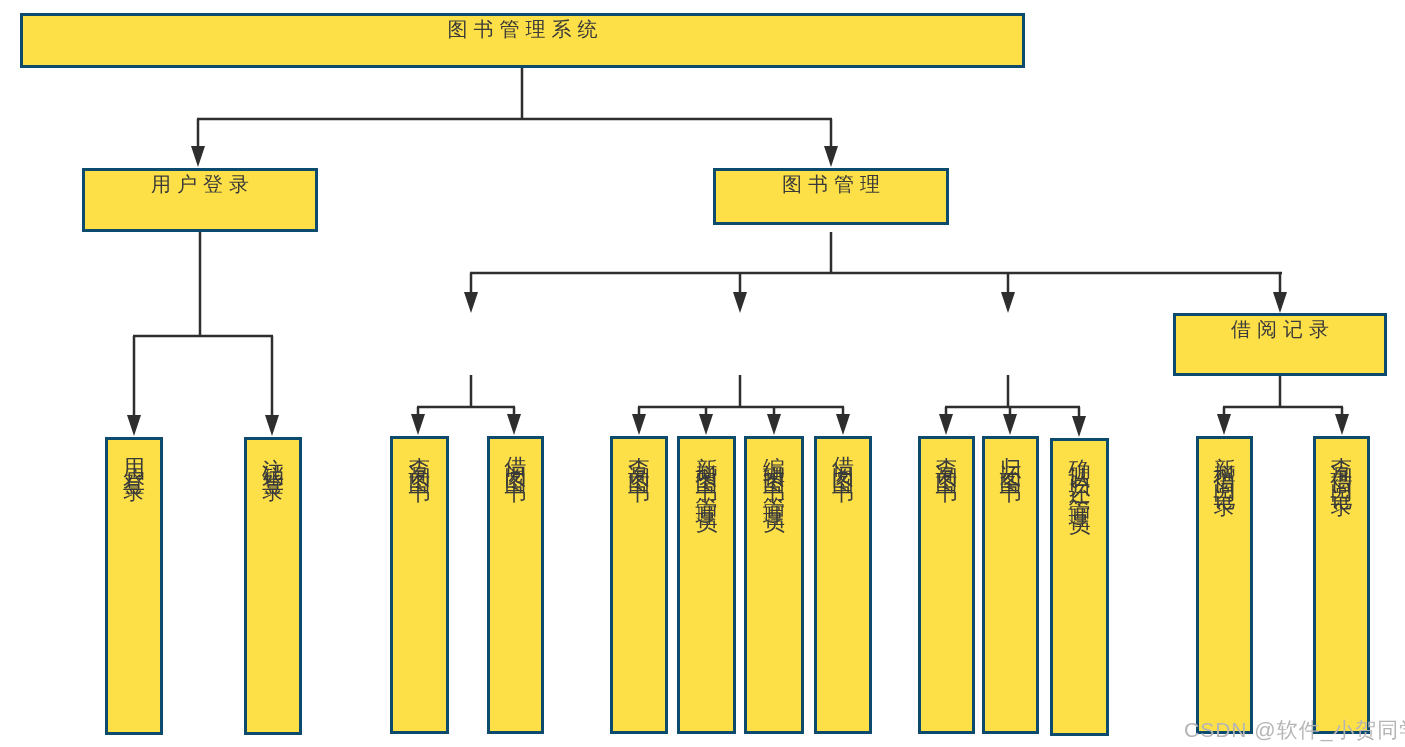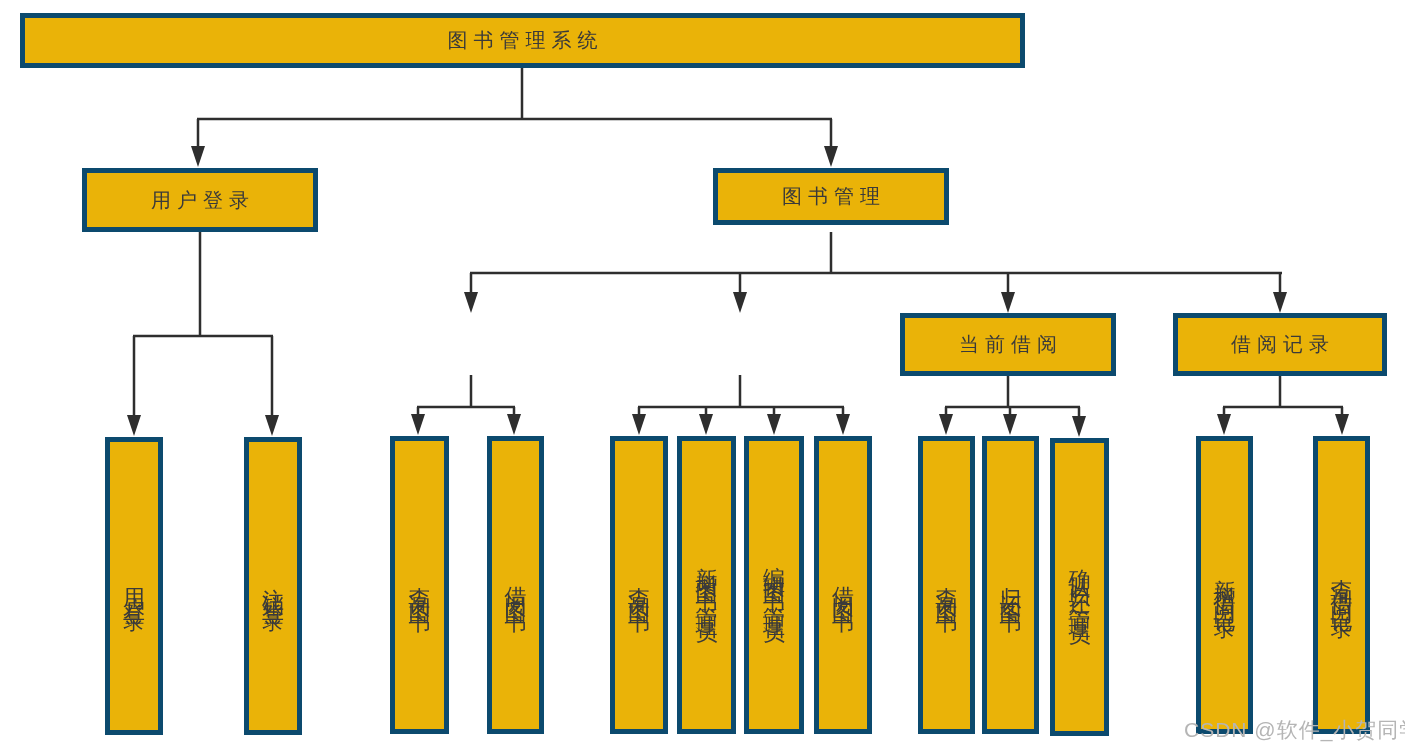--- a/index.html
+++ b/index.html
@@ -29,24 +29,24 @@
     stroke: #2e2e2e;
     stroke-width: 2.5;
   }
   .arrow {
     fill: #2e2e2e;
     stroke: none;
   }
   .node {
     position: absolute;
     box-sizing: border-box;
-    border: 5px solid #0c4a6e;
-    background: #eab308;
+    border: 3px solid #0c4a6e;
+    background: #fde047;
     display: flex;
-    align-items: center;
+    align-items: flex-start;
     justify-content: center;
     color: #3a3a3a;
   }
   .hnode span {
     font-size: 20px;
     letter-spacing: 6px;
     text-indent: 6px;
     white-space: nowrap;
   }
   .leaf span {
@@ -116,23 +116,20 @@
     <span>图书管理系统</span>
   </div>
 
   <div class="node hnode" style="left:82px;top:168px;width:236px;height:64px">
     <span>用户登录</span>
   </div>
   <div class="node hnode" style="left:713px;top:168px;width:236px;height:57px">
     <span>图书管理</span>
   </div>
 
-  <div class="node hnode" style="left:900px;top:313px;width:216px;height:63px">
-    <span>当前借阅</span>
-  </div>
   <div class="node hnode" style="left:1173px;top:313px;width:214px;height:63px">
     <span>借阅记录</span>
   </div>
 
   <div class="node leaf" style="left:105px;top:437px;width:58px;height:298px">
     <span>用户登录</span>
   </div>
   <div class="node leaf" style="left:244px;top:437px;width:58px;height:298px">
     <span>注销登录</span>
   </div>

